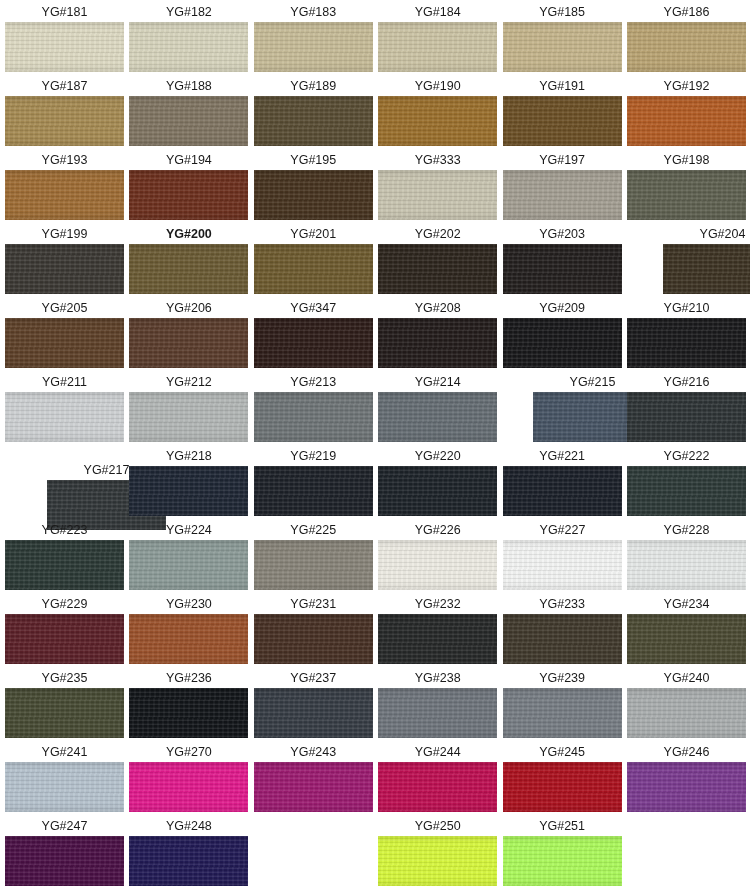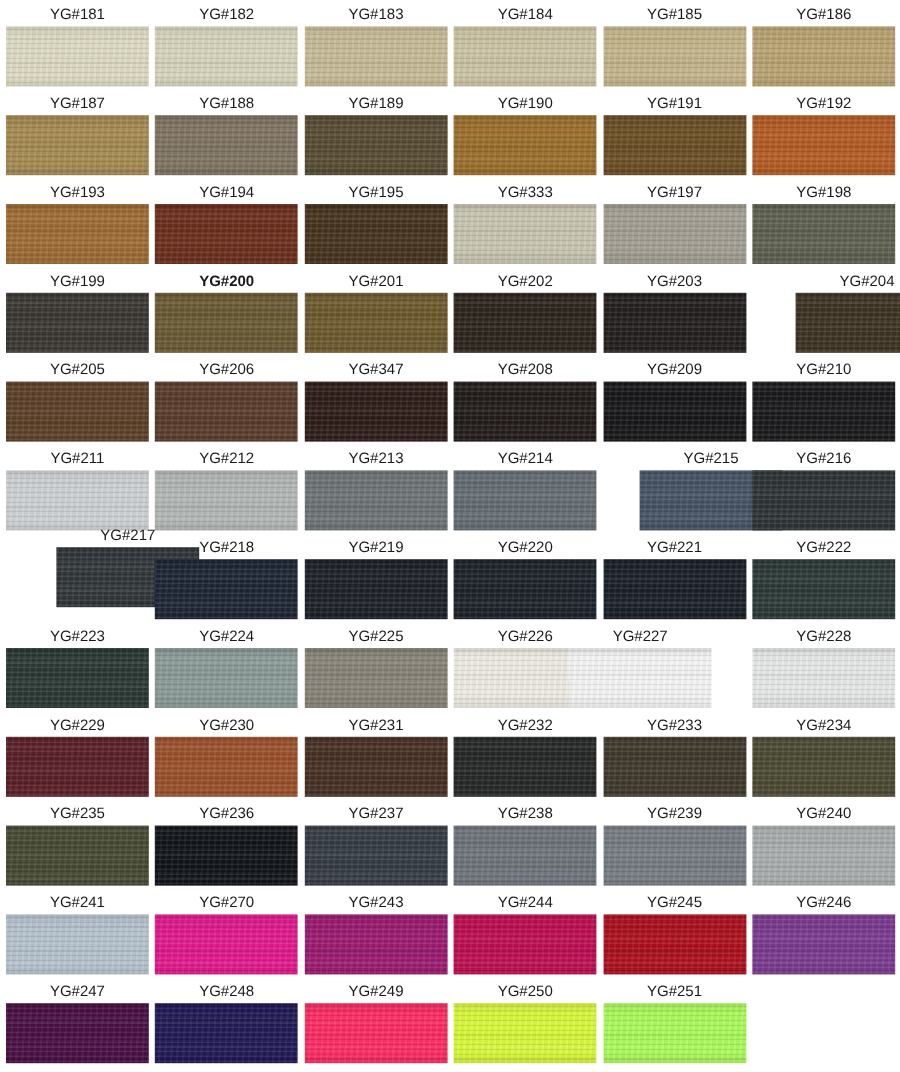--- a/index.html
+++ b/index.html
@@ -327,21 +327,21 @@
         <div class="vign"></div>
       </div>
     </div>
     <div class="swatch-cell" style="left: 627px; top: 372px;">
       <div class="swatch-label">YG#216</div>
       <div class="swatch-chip" style="background-color: rgb(46, 52, 54);">
         <div class="tex"></div>
         <div class="vign"></div>
       </div>
     </div>
-    <div class="swatch-cell" style="left: 5px; top: 436px; padding-left: 42px;">
+    <div class="swatch-cell" style="left: 5px; top: 460px; padding-left: 42px;">
       <div class="swatch-label">YG#217</div>
       <div class="swatch-chip" style="background-color: rgb(50, 55, 57);">
         <div class="tex"></div>
         <div class="vign"></div>
       </div>
     </div>
     <div class="swatch-cell" style="left: 129.4px; top: 446px;">
       <div class="swatch-label">YG#218</div>
       <div class="swatch-chip" style="background-color: rgb(30, 38, 52);">
         <div class="tex"></div>
@@ -397,21 +397,21 @@
         <div class="vign"></div>
       </div>
     </div>
     <div class="swatch-cell" style="left: 378.2px; top: 520px;">
       <div class="swatch-label">YG#226</div>
       <div class="swatch-chip" style="background-color: rgb(236, 234, 226);">
         <div class="tex"></div>
         <div class="vign"></div>
       </div>
     </div>
-    <div class="swatch-cell" style="left: 474px; top: 520px;">
+    <div class="swatch-cell" style="left: 503px; top: 520px;">
       <div class="swatch-label">YG#227</div>
       <div class="swatch-chip" style="background-color: rgb(242, 243, 242);">
         <div class="tex"></div>
         <div class="vign"></div>
       </div>
     </div>
     <div class="swatch-cell" style="left: 627px; top: 520px;">
       <div class="swatch-label">YG#228</div>
       <div class="swatch-chip" style="background-color: rgb(228, 231, 230);">
         <div class="tex"></div>
@@ -551,27 +551,20 @@
         <div class="vign"></div>
       </div>
     </div>
     <div class="swatch-cell" style="left: 129.4px; top: 816px;">
       <div class="swatch-label">YG#248</div>
       <div class="swatch-chip" style="background-color: rgb(33, 26, 85);">
         <div class="tex"></div>
         <div class="vign"></div>
       </div>
     </div>
-    <div class="swatch-cell" style="left: 253.8px; top: 816px;">
-      <div class="swatch-label">YG#249</div>
-      <div class="swatch-chip" style="background-color: rgb(250, 45, 99);">
-        <div class="tex"></div>
-        <div class="vign"></div>
-      </div>
-    </div>
     <div class="swatch-cell" style="left: 378.2px; top: 816px;">
       <div class="swatch-label">YG#250</div>
       <div class="swatch-chip" style="background-color: rgb(214, 247, 60);">
         <div class="tex"></div>
         <div class="vign"></div>
       </div>
     </div>
     <div class="swatch-cell" style="left: 502.6px; top: 816px;">
       <div class="swatch-label">YG#251</div>
       <div class="swatch-chip" style="background-color: rgb(171, 249, 91);">

